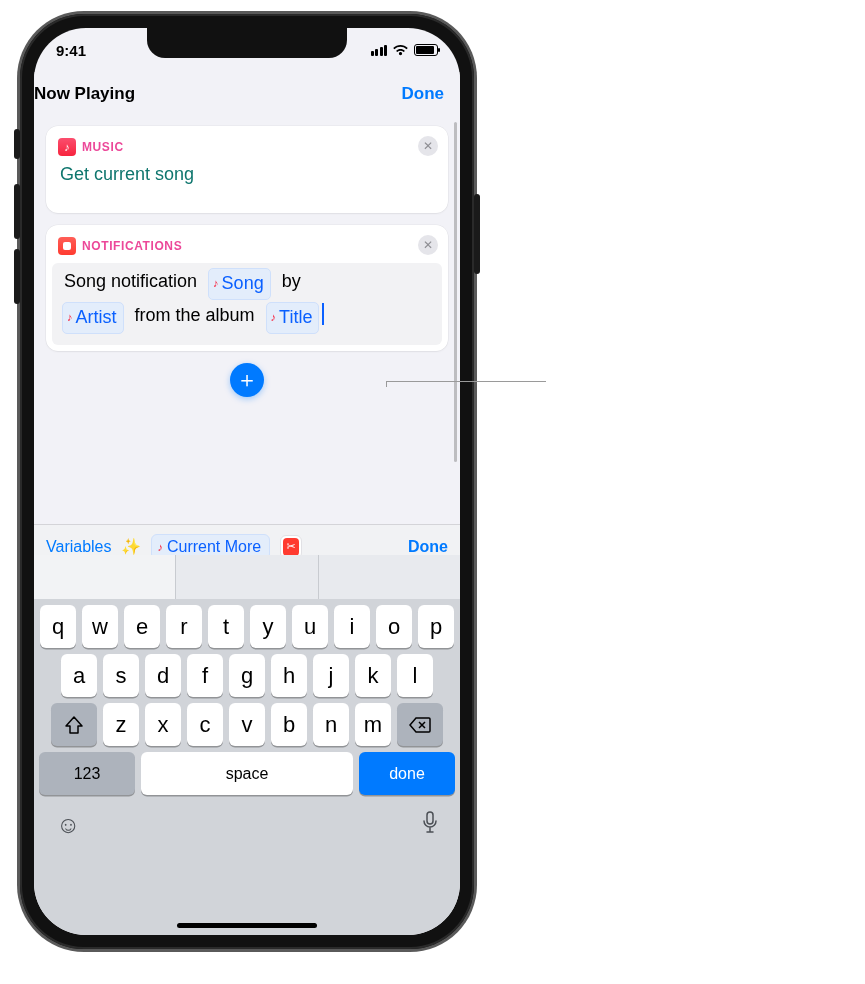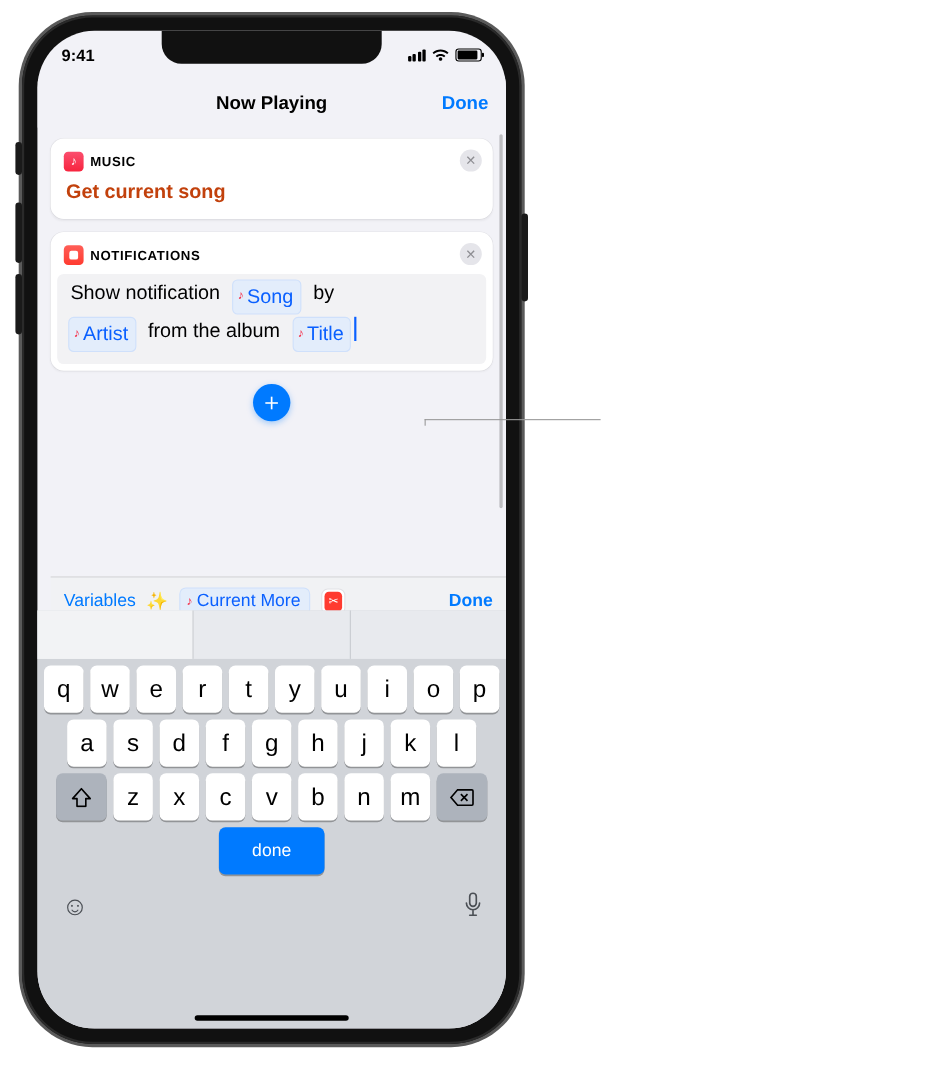--- a/index.html
+++ b/index.html
@@ -83,21 +83,21 @@
   .battery::after { content:""; position:absolute; right:-3px; top:3px; width:2px; height:4px; background:#000; border-radius:1px; }
   .battery .fill { position:absolute; left:1px; top:1px; bottom:1px; width:18px; background:#000; border-radius:1px; }
 
   
   .navbar {
     position: absolute;
     top: 44px; left: 0; right: 0;
     height: 44px;
     display: flex;
     align-items: center;
-    justify-content: center;
+    justify-content: flex-start;
     background: #f2f2f7;
   }
   .navbar .title { font-weight: 600; font-size: 17px; }
   .navbar .done-btn {
     position: absolute; right: 16px;
     color: #007aff; font-size: 17px; font-weight: 600;
   }
 
   
   .content {
@@ -133,38 +133,37 @@
     width: 18px; height: 18px; border-radius: 4px;
     display: flex; align-items: center; justify-content: center;
     font-size: 11px; color: #fff;
   }
   .app-music { background: linear-gradient(#fb4e6e,#f7243e); }
   .app-notif { background: linear-gradient(#ff5e57,#ff3b30); }
   .card-head .label {
     font-size: 12px;
     font-weight: 600;
     letter-spacing: 0.6px;
-    color: #000000;
+    color: #ec4899;
     text-transform: uppercase;
   }
   .card-close {
     position: absolute;
     right: 10px; top: 10px;
     width: 20px; height: 20px;
     border-radius: 10px;
     background: #e5e5ea;
     color: #8e8e93;
     display: flex; align-items: center; justify-content: center;
     font-size: 12px;
   }
   .card-body {
-    padding: 4px 14px 14px 14px;
+    padding: 4px 14px 28px 14px;
     font-size: 18px;
-    color: #c2410c;
-    font-weight: bold;
+    color: #0f766e;
   }
 
   .notif-body {
     padding: 6px 8px 10px 8px;
     font-size: 18px;
     line-height: 1.55;
     border-top: none;
     position: relative;
   }
   .notif-body .editable {
@@ -227,21 +226,20 @@
     left: 0; right: 0;
     top: 496px;
     height: 44px;
     display: flex;
     align-items: center;
     padding: 0 12px;
     gap: 10px;
     font-size: 16px;
     background: #f1f2f4;
     border-top: 0.5px solid #d4d4d8;
-    margin-left: 12px;
   }
   .varbar .linkish { color: #007aff; font-weight: 500; }
   .varbar .wand { font-size: 16px; }
   .varbar .chip {
     display: inline-flex;
     align-items: center;
     gap: 4px;
     background: #e3edfb;
     border: 1px solid #cfe0fb;
     color: #0a60ff;
@@ -413,21 +411,21 @@
               <svg width="10" height="10" viewBox="0 0 10 10">
                   <rect x="1" y="1" width="8" height="8" rx="2" fill="#fff"></rect>
                 </svg>
             </div>
             <div class="label">NOTIFICATIONS</div>
             <div class="card-close">✕</div>
           </div>
           <div class="notif-body">
             <div class="row-bg"></div>
             <div class="editable">
-              <span class="textchunk">Show notification</span>
+              <span class="textchunk">Song notification</span>
               <span class="token">
                   <span class="note">♪</span> 
                   <span>Song</span>
                 </span>
               <span class="textchunk">by</span>
               <br>
               <span class="token">
                   <span class="note">♪</span> 
                   <span>Artist</span>
                 </span>
@@ -501,20 +499,22 @@
           <div class="key">m</div>
           <div class="key fn">
             <svg width="22" height="16" viewBox="0 0 22 16">
                 <path d="M7 1 H20 a1 1 0 0 1 1 1 V14 a1 1 0 0 1 -1 1 H7 L1 8 Z" fill="none" stroke="#000" stroke-width="1.5"></path>
                 <path d="M10 5 L16 11 M16 5 L10 11" stroke="#000" stroke-width="1.5"></path>
               </svg>
           </div>
         </div>
 
         <div class="krow bottom">
+          <div class="key num">123</div>
+          <div class="key space">space</div>
           <div class="key donek">done</div>
         </div>
 
         <div class="kbd-footer">
           <span>☺</span>
           <span>
             <svg width="16" height="22" viewBox="0 0 16 22">
                 <rect x="5" y="1" width="6" height="12" rx="3" fill="none" stroke="#4b4f55" stroke-width="1.5"></rect>
                 <path d="M2 10a6 6 0 0 0 12 0M8 16v5M5 21h6" fill="none" stroke="#4b4f55" stroke-width="1.5" stroke-linecap="round"></path>
               </svg>

